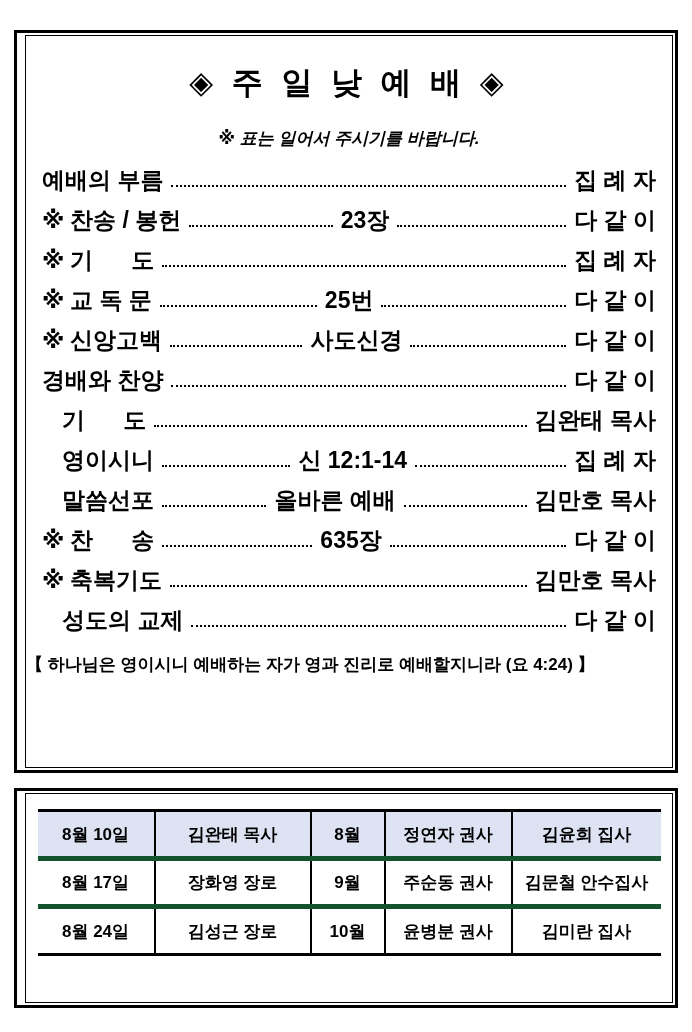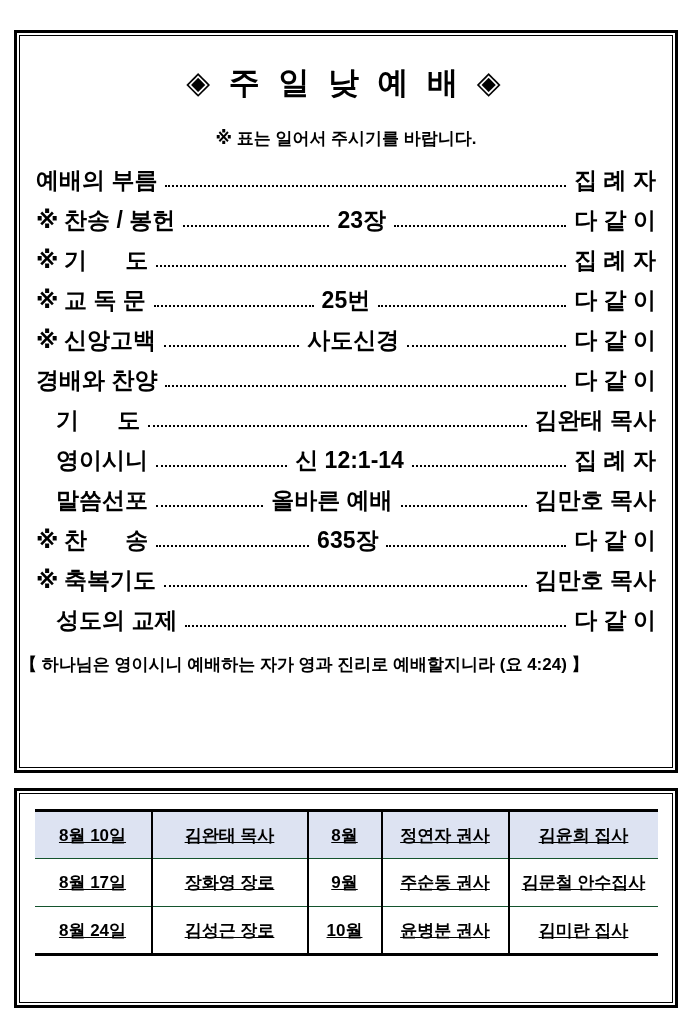--- a/index.html
+++ b/index.html
@@ -5,39 +5,39 @@
   * { box-sizing: border-box; }
   html, body { margin: 0; padding: 0; }
   body {
     width: 692px; height: 1032px;
     background: #ffffff;
     color: #000;
     font-family: "Liberation Sans", "DejaVu Sans", sans-serif;
     font-weight: 700;
   }
   .box { margin: 0 14px; border: 3px solid #000; padding: 2px; background: #fff; }
-  .box-inner { border: 1px solid #000; overflow: hidden; }
+  .box-inner { border: 1px solid #000; overflow: hidden; margin-left: 6px; }
   .worship-box { margin-top: 30px; }
   .worship-box .box-inner { height: 733px; }
   .serving-box { margin-top: 15px; }
   .serving-box .box-inner { height: 210px; }
 
   .main-title {
     text-align: center;
     font-size: 31px;
     letter-spacing: 5px;
     margin-top: 26px;
     white-space: pre;
   }
   .meta-row {
     display: flex; justify-content: space-between;
     padding: 0 16px; margin-top: 27px;
     font-size: 17px; white-space: pre;
   }
-  .stand-note { text-align: center; margin-top: 23px; font-size: 17px; }
+  .stand-note { text-align: center; margin-top: 23px; font-size: 17px; font-style: italic; }
 
   .order-list { margin-top: 17px; padding: 0 16px; }
   .oline {
     display: flex; align-items: flex-end;
     height: 26px; margin-bottom: 14px;
     font-size: 23px; line-height: 26px;
   }
   .oline span { white-space: pre; }
   .star { width: 28px; flex: 0 0 auto; }
   .spacer { width: 20px; flex: 0 0 auto; }
@@ -53,23 +53,23 @@
   .serving-title { text-align: center; font-size: 22px; letter-spacing: 3px; margin-top: 11px; }
   table.roster {
     width: 623px; margin: 15px auto 0;
     border-collapse: collapse; table-layout: fixed;
     border-top: 3px solid #000;
     border-bottom: 3px solid #000;
     font-size: 17px;
   }
   .roster td { text-align: center; padding: 0; font-weight: 700; }
   .hrow td { height: 41px; border-bottom: 3px solid #000; font-size: 18px; }
-  .drow td { height: 48px; text-decoration: underline; }
+  .drow td { height: 48px; }
   .vline { border-left: 2px solid #000; }
-  .drow.sep td { border-top: 1px solid #14532d; }
+  .drow.sep td { border-top: 5px solid #14532d; }
 </style>
 </head>
 <body>
 
 <div class="box worship-box">
   <div class="box-inner">
 
     <div class="main-title">◈ 주 일 낮 예 배 ◈</div>
 
 

